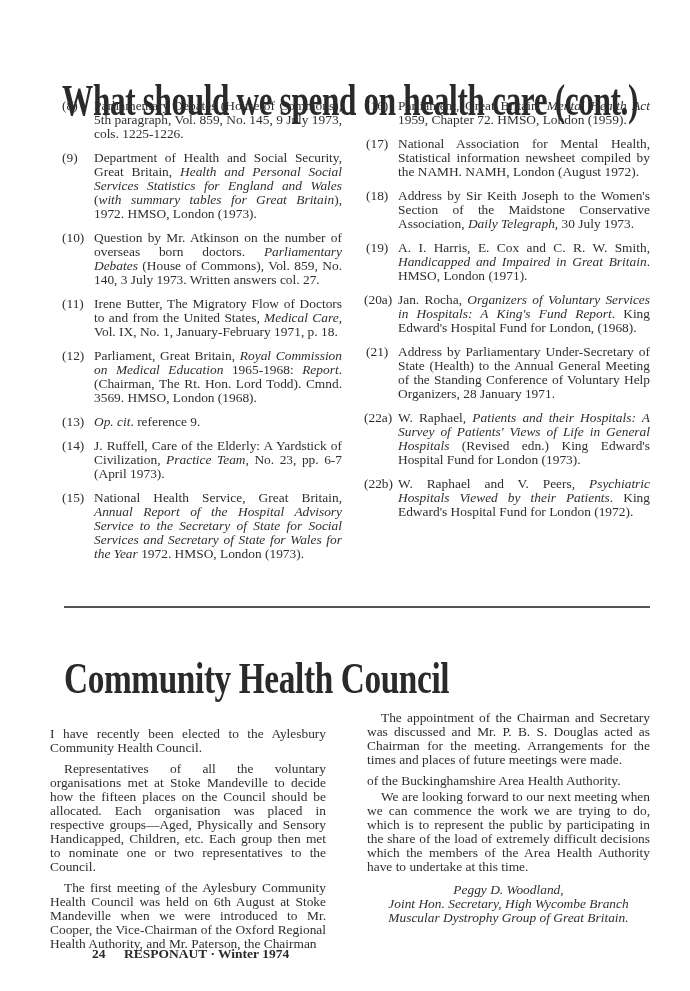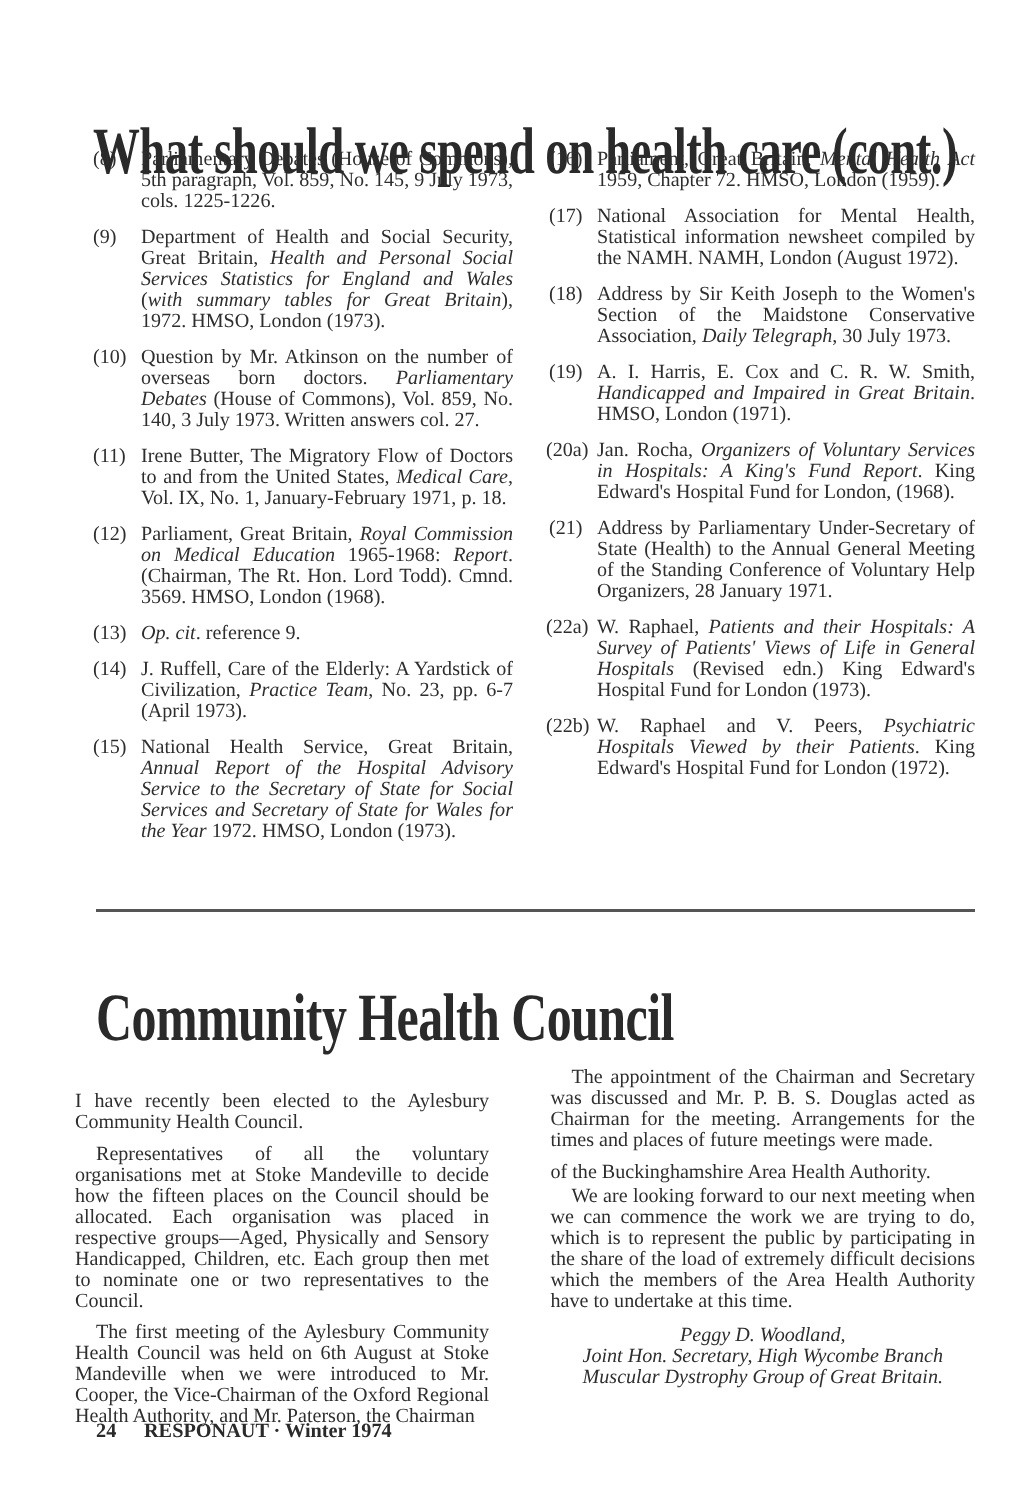--- a/index.html
+++ b/index.html
@@ -47,21 +47,21 @@
     .para.tight { margin-bottom: 2px; }
 
     .signature { text-align: center; font-style: italic; margin-top: 9px; }
     .signature div { line-height: 14px; }
 
     .footer {
       position: absolute; left: 64px; top: 946px;
       font-family: "Liberation Serif", "DejaVu Serif", serif;
       font-weight: bold; font-size: 13.5px; color: #2a2a2a; white-space: nowrap;
     }
-    .footer .page-num { display: inline-block; width: 32px; }
+    .footer .page-num { display: inline-block; width: 32px; margin-left: 28px; }
   </style>
 </head>
 <body>
 
 <h1 class="headline" id="title-1">What should we spend on health care (cont.)</h1>
 
 <div class="col" id="refs-left">
     <div class="ref"><span class="ref-num">(8)</span><span>Parliamentary Debates (House of Commons), 5th paragraph, Vol. 859, No. 145, 9 July 1973, cols. 1225-1226.</span></div>
     <div class="ref"><span class="ref-num">(9)</span><span>Department of Health and Social Security, Great Britain, </span><i>Health and Personal Social Services Statistics for England and Wales</i><span> (</span><i>with summary tables for Great Britain</i><span>), 1972.  HMSO, London (1973).</span></div>
     <div class="ref"><span class="ref-num">(10)</span><span>Question by Mr. Atkinson on the number of overseas born doctors. </span><i>Parliamentary Debates</i><span> (House of Commons), Vol. 859, No. 140, 3 July 1973.  Written answers col. 27.</span></div>

